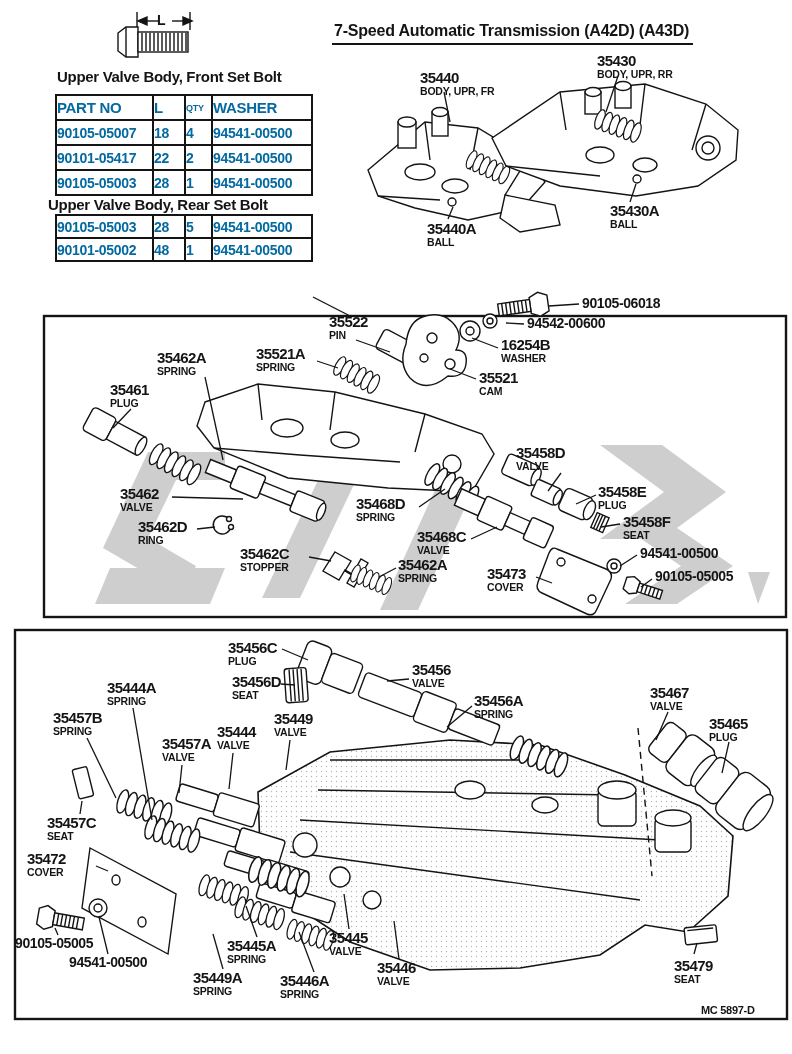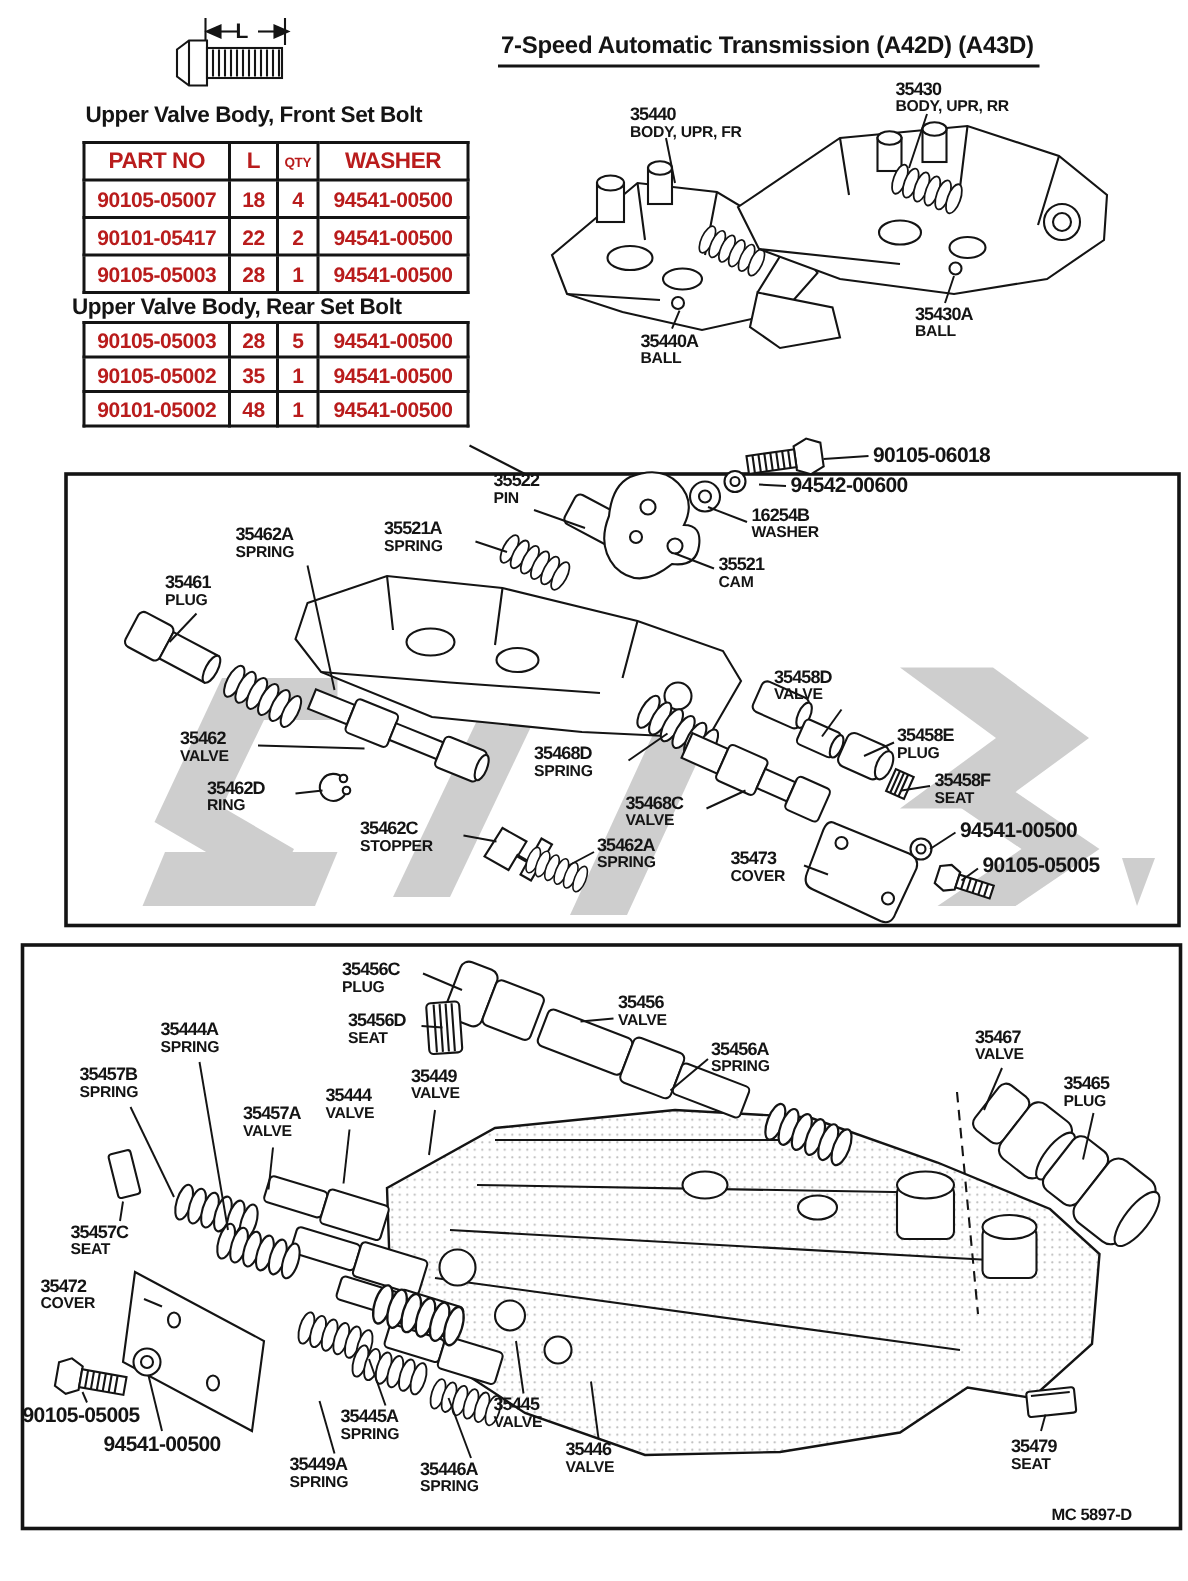--- a/index.html
+++ b/index.html
@@ -3,28 +3,28 @@
 <meta charset="utf-8">
 <style>
   html,body{margin:0;padding:0;background:#e8e8e8;}
   .page{position:relative;width:792px;height:1054px;background:#ffffff;overflow:hidden;
         font-family:"Liberation Sans",sans-serif;color:#141414;}
   svg.art{position:absolute;left:0;top:0;}
   .sec-title{position:absolute;font-weight:bold;font-size:15px;letter-spacing:-0.3px;white-space:nowrap;}
   .main-title{position:absolute;left:332px;top:22px;font-weight:bold;font-size:16px;letter-spacing:-0.2px;
               border-bottom:2px solid #141414;padding:0 4px 3px 2px;white-space:nowrap;}
   .ptable{position:absolute;border-collapse:collapse;table-layout:fixed;background:#fff;}
-  .ptable td,.ptable th{border:2px solid #141414;text-align:center;vertical-align:middle;
-        font-weight:bold;font-size:14px;letter-spacing:-0.3px;padding:0;color:#b91c1c;}
+  .ptable td,.ptable th{border:2px solid #141414;text-align:left;vertical-align:middle;
+        font-weight:bold;font-size:14px;letter-spacing:-0.3px;padding:0;color:#0369a1;}
   .ptable th{font-size:15px;}
   .ptable th.qty{font-size:9px;}
   .t1{left:55px;top:94px;} .t1 tr{height:25px;}
   .t2{left:55px;top:214px;} .t2 tr{height:23px;}
   .lb{position:absolute;white-space:nowrap;line-height:1;}
-  .lb .pn{display:block;font-weight:bold;font-size:12px;letter-spacing:-0.6px;}
+  .lb .pn{display:block;font-weight:bold;font-size:15px;letter-spacing:-0.6px;}
   .lb .pd{display:block;font-weight:bold;font-size:10.5px;letter-spacing:-0.2px;margin-top:1px;}
   .lb.num .pn{font-size:14px;letter-spacing:-0.4px;}
   .dim-l{position:absolute;left:157px;top:12px;font-weight:bold;font-size:14px;}
   .doc-code{position:absolute;left:701px;top:1004px;font-weight:bold;font-size:11px;letter-spacing:-0.3px;}
 </style>
 </head>
 <body>
 
 <div class="page">
 
@@ -360,26 +360,20 @@
         <col style="width:100px">
       </colgroup>
   <tbody>
         <tr>
     <td>90105-05003</td>
           <td>28</td>
     <td>5</td>
           <td>94541-00500</td>
   </tr>
   <tr>
-    <td>90105-05002</td>
-          <td>35</td>
-    <td>1</td>
-          <td>94541-00500</td>
-  </tr>
-  <tr>
     <td>90101-05002</td>
           <td>48</td>
     <td>1</td>
           <td>94541-00500</td>
   </tr>
 </tbody>
     </table>
 
 <div class="lb" style="left:420px;top:70px">
       <span class="pn">35440</span>

